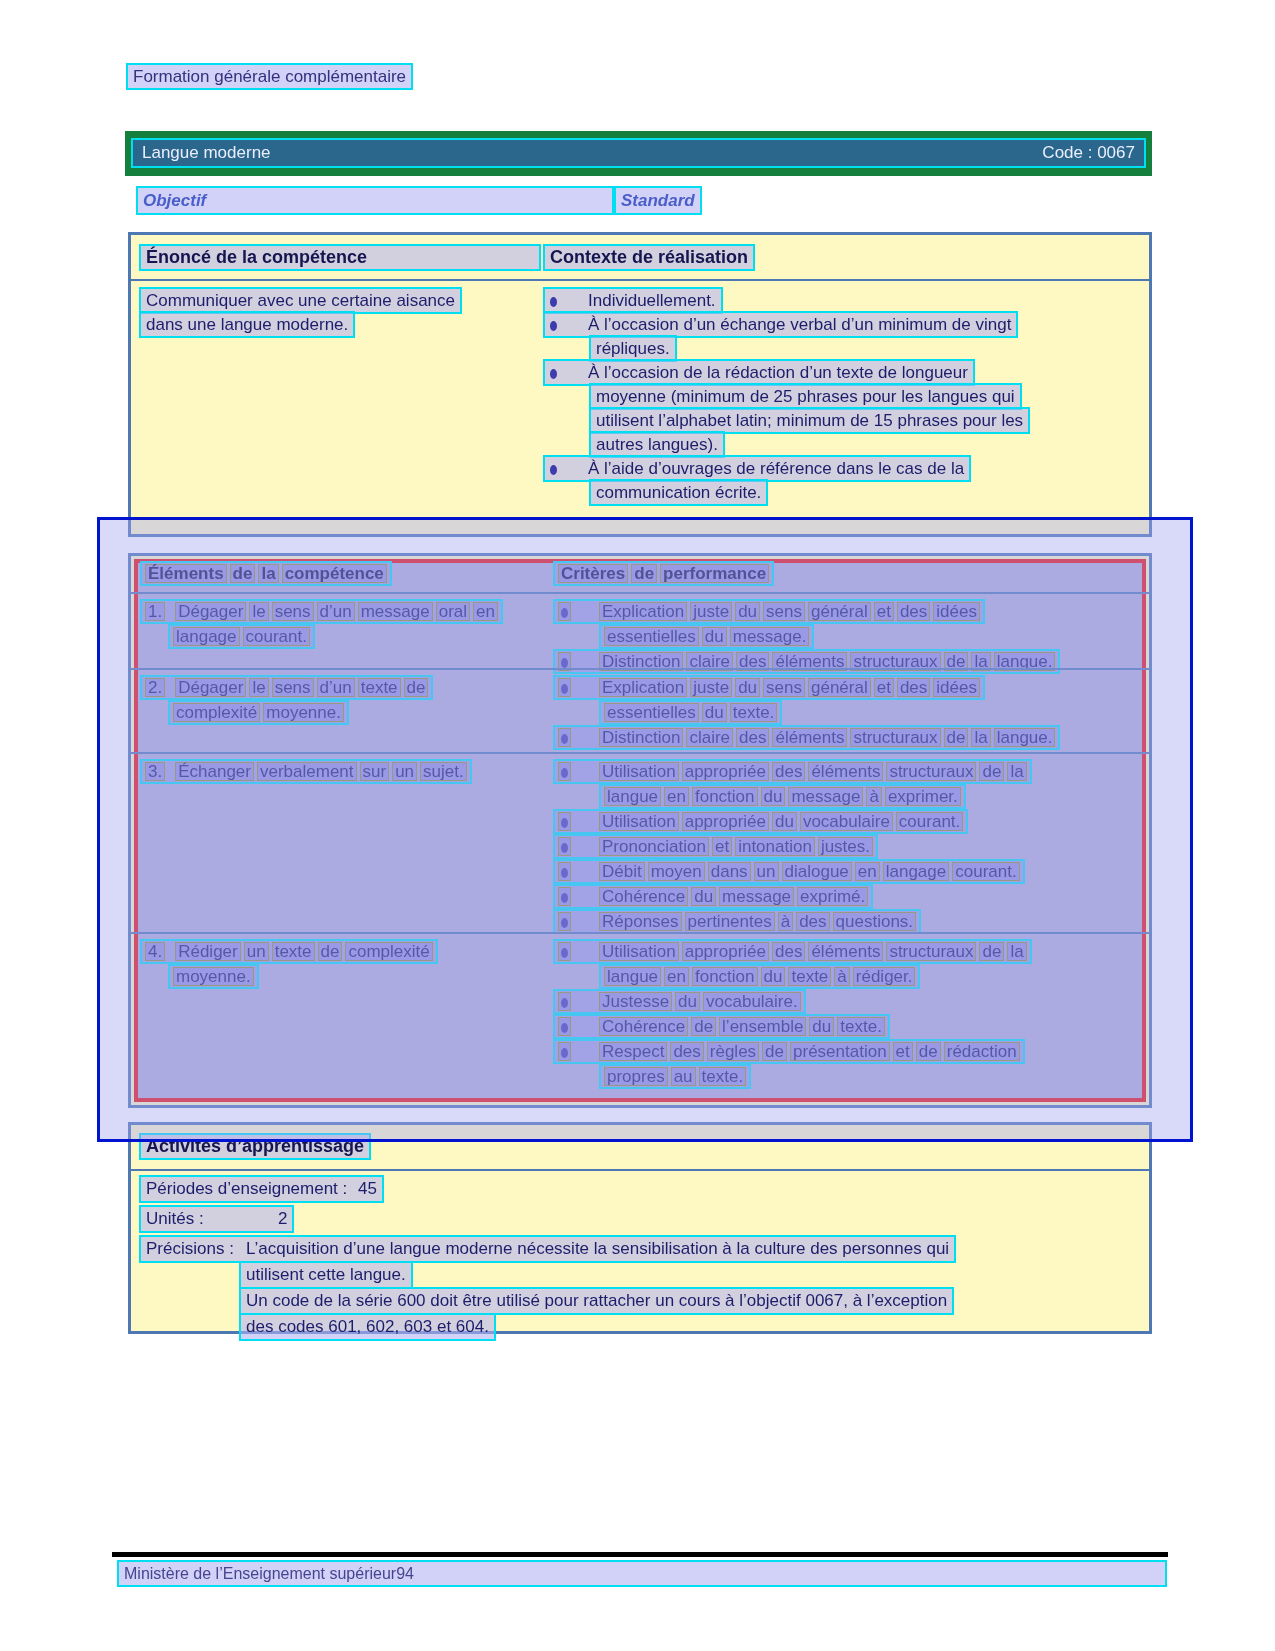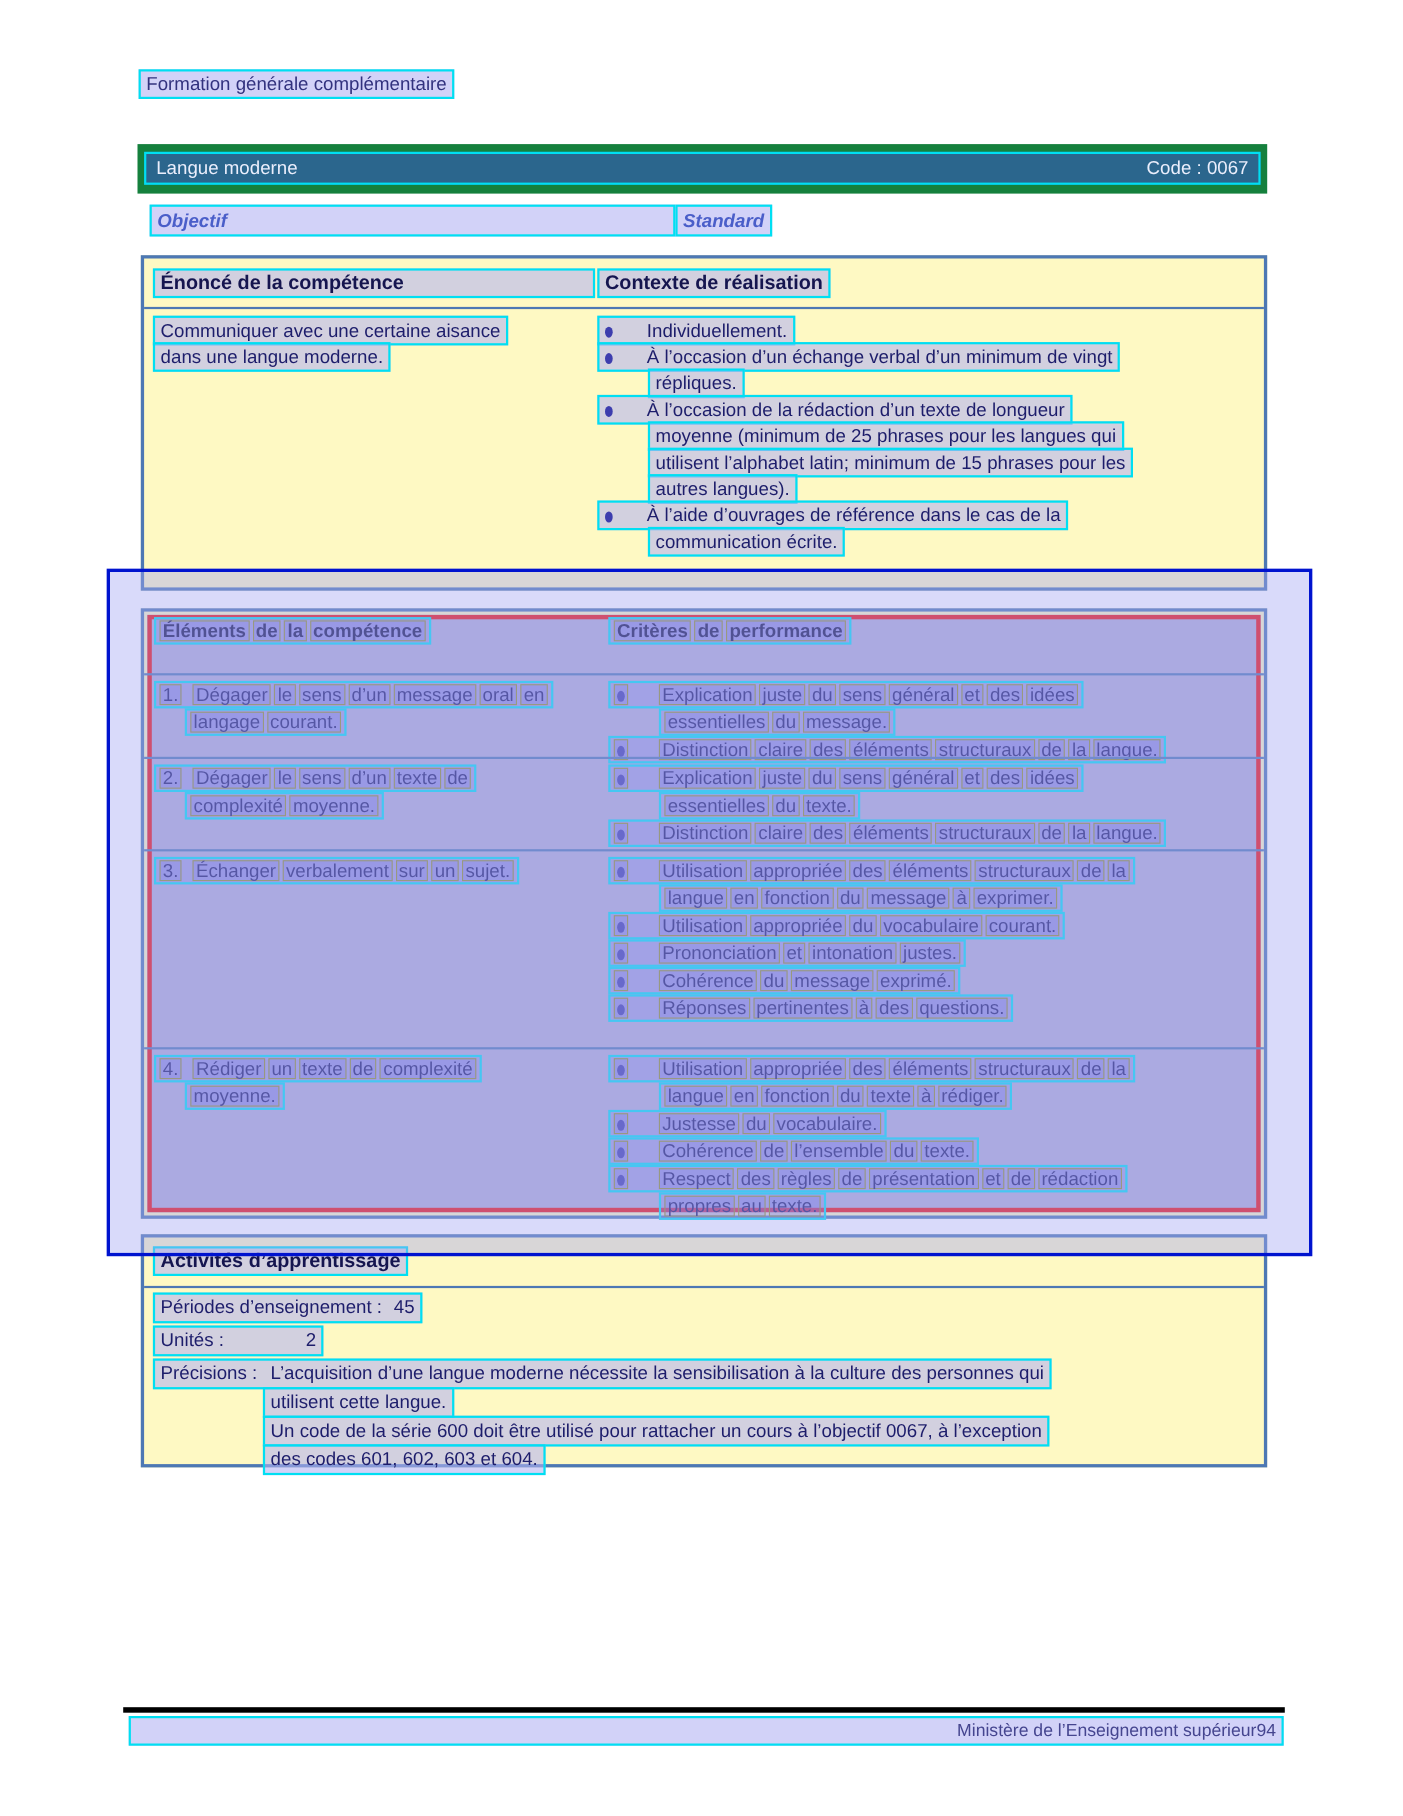--- a/index.html
+++ b/index.html
@@ -71,21 +71,21 @@
   .indp{margin-left:100px;}
 
   
   .overlay-rect{position:absolute;left:97px;top:517px;width:1096px;height:625px;
                 border:3px solid #0013cf;background:rgba(164,167,242,.42);
                 box-sizing:border-box;z-index:5;pointer-events:none;}
 
   
   .footer-line{position:absolute;left:112px;top:1552px;width:1056px;height:5px;background:#000;}
   .footer-box{position:absolute;left:117px;top:1560px;width:1036px;display:flex;
-              justify-content:flex-end;color:#45458f;font-size:16px;}
+              justify-content:flex-start;color:#45458f;font-size:16px;}
 </style>
 </head>
 <body>
 
 <div class="page">
 
   <div class="top-label">
     <span class="hl">Formation générale complémentaire</span>
   </div>
 
@@ -117,21 +117,21 @@
         <div class="ln ind"><span class="hl"><span>utilisent l’alphabet latin; minimum de 15 phrases pour les</span></span></div>
         <div class="ln ind"><span class="hl"><span>autres langues).</span></span></div>
         <div class="ln"><span class="hl"><span class="blt"></span><span>À l’aide d’ouvrages de référence dans le cas de la</span></span></div>
         <div class="ln ind"><span class="hl"><span>communication écrite.</span></span></div>
       </div>
   </div>
 
   <div class="tbl t2">
     <div class="redbox"></div>
     <div id="t2-body">
-        <div class="t2row" style="height: 56px;">
+        <div class="t2row" style="height: 36px;">
           <div class="cl"><span class="lnb bhdr"><span class="wb">Éléments</span><span class="wb">de</span><span class="wb">la</span><span class="wb">compétence</span></span></div>
           <div class="cr"><span class="lnb bhdr"><span class="wb">Critères</span><span class="wb">de</span><span class="wb">performance</span></span></div>
         </div>
         <div class="t2row sep" style="height: 76px;">
           <div class="cl">
             <div class="ln2"><span class="lnb"><span class="wb" style="margin-right: 10px;">1.</span><span class="wb">Dégager</span><span class="wb">le</span><span class="wb">sens</span><span class="wb">d’un</span><span class="wb">message</span><span class="wb">oral</span><span class="wb">en</span></span></div>
             <div class="ln2 indel"><span class="lnb"><span class="wb">langage</span><span class="wb">courant.</span></span></div>
           </div>
           <div class="cr">
             <div class="ln2"><span class="lnb"><span class="wb bltbox"><span class="blt2"></span></span><span class="wb">Explication</span><span class="wb">juste</span><span class="wb">du</span><span class="wb">sens</span><span class="wb">général</span><span class="wb">et</span><span class="wb">des</span><span class="wb">idées</span></span></div>
@@ -152,20 +152,21 @@
         </div>
         <div class="t2row sep" style="height: 180px;">
           <div class="cl">
             <div class="ln2"><span class="lnb"><span class="wb" style="margin-right: 10px;">3.</span><span class="wb">Échanger</span><span class="wb">verbalement</span><span class="wb">sur</span><span class="wb">un</span><span class="wb">sujet.</span></span></div>
           </div>
           <div class="cr">
             <div class="ln2"><span class="lnb"><span class="wb bltbox"><span class="blt2"></span></span><span class="wb">Utilisation</span><span class="wb">appropriée</span><span class="wb">des</span><span class="wb">éléments</span><span class="wb">structuraux</span><span class="wb">de</span><span class="wb">la</span></span></div>
             <div class="ln2 ind2"><span class="lnb"><span class="wb">langue</span><span class="wb">en</span><span class="wb">fonction</span><span class="wb">du</span><span class="wb">message</span><span class="wb">à</span><span class="wb">exprimer.</span></span></div>
             <div class="ln2"><span class="lnb"><span class="wb bltbox"><span class="blt2"></span></span><span class="wb">Utilisation</span><span class="wb">appropriée</span><span class="wb">du</span><span class="wb">vocabulaire</span><span class="wb">courant.</span></span></div>
             <div class="ln2"><span class="lnb"><span class="wb bltbox"><span class="blt2"></span></span><span class="wb">Prononciation</span><span class="wb">et</span><span class="wb">intonation</span><span class="wb">justes.</span></span></div>
+            <div class="ln2"><span class="lnb"><span class="wb bltbox"><span class="blt2"></span></span><span class="wb">Débit</span><span class="wb">moyen</span><span class="wb">dans</span><span class="wb">un</span><span class="wb">dialogue</span><span class="wb">en</span><span class="wb">langage</span><span class="wb">courant.</span></span></div>
             <div class="ln2"><span class="lnb"><span class="wb bltbox"><span class="blt2"></span></span><span class="wb">Cohérence</span><span class="wb">du</span><span class="wb">message</span><span class="wb">exprimé.</span></span></div>
             <div class="ln2"><span class="lnb"><span class="wb bltbox"><span class="blt2"></span></span><span class="wb">Réponses</span><span class="wb">pertinentes</span><span class="wb">à</span><span class="wb">des</span><span class="wb">questions.</span></span></div>
           </div>
         </div>
         <div class="t2row sep" style="height: 165px; padding-left: 28px;">
           <div class="cl">
             <div class="ln2"><span class="lnb"><span class="wb" style="margin-right: 10px;">4.</span><span class="wb">Rédiger</span><span class="wb">un</span><span class="wb">texte</span><span class="wb">de</span><span class="wb">complexité</span></span></div>
             <div class="ln2 indel"><span class="lnb"><span class="wb">moyenne.</span></span></div>
           </div>
           <div class="cr">

